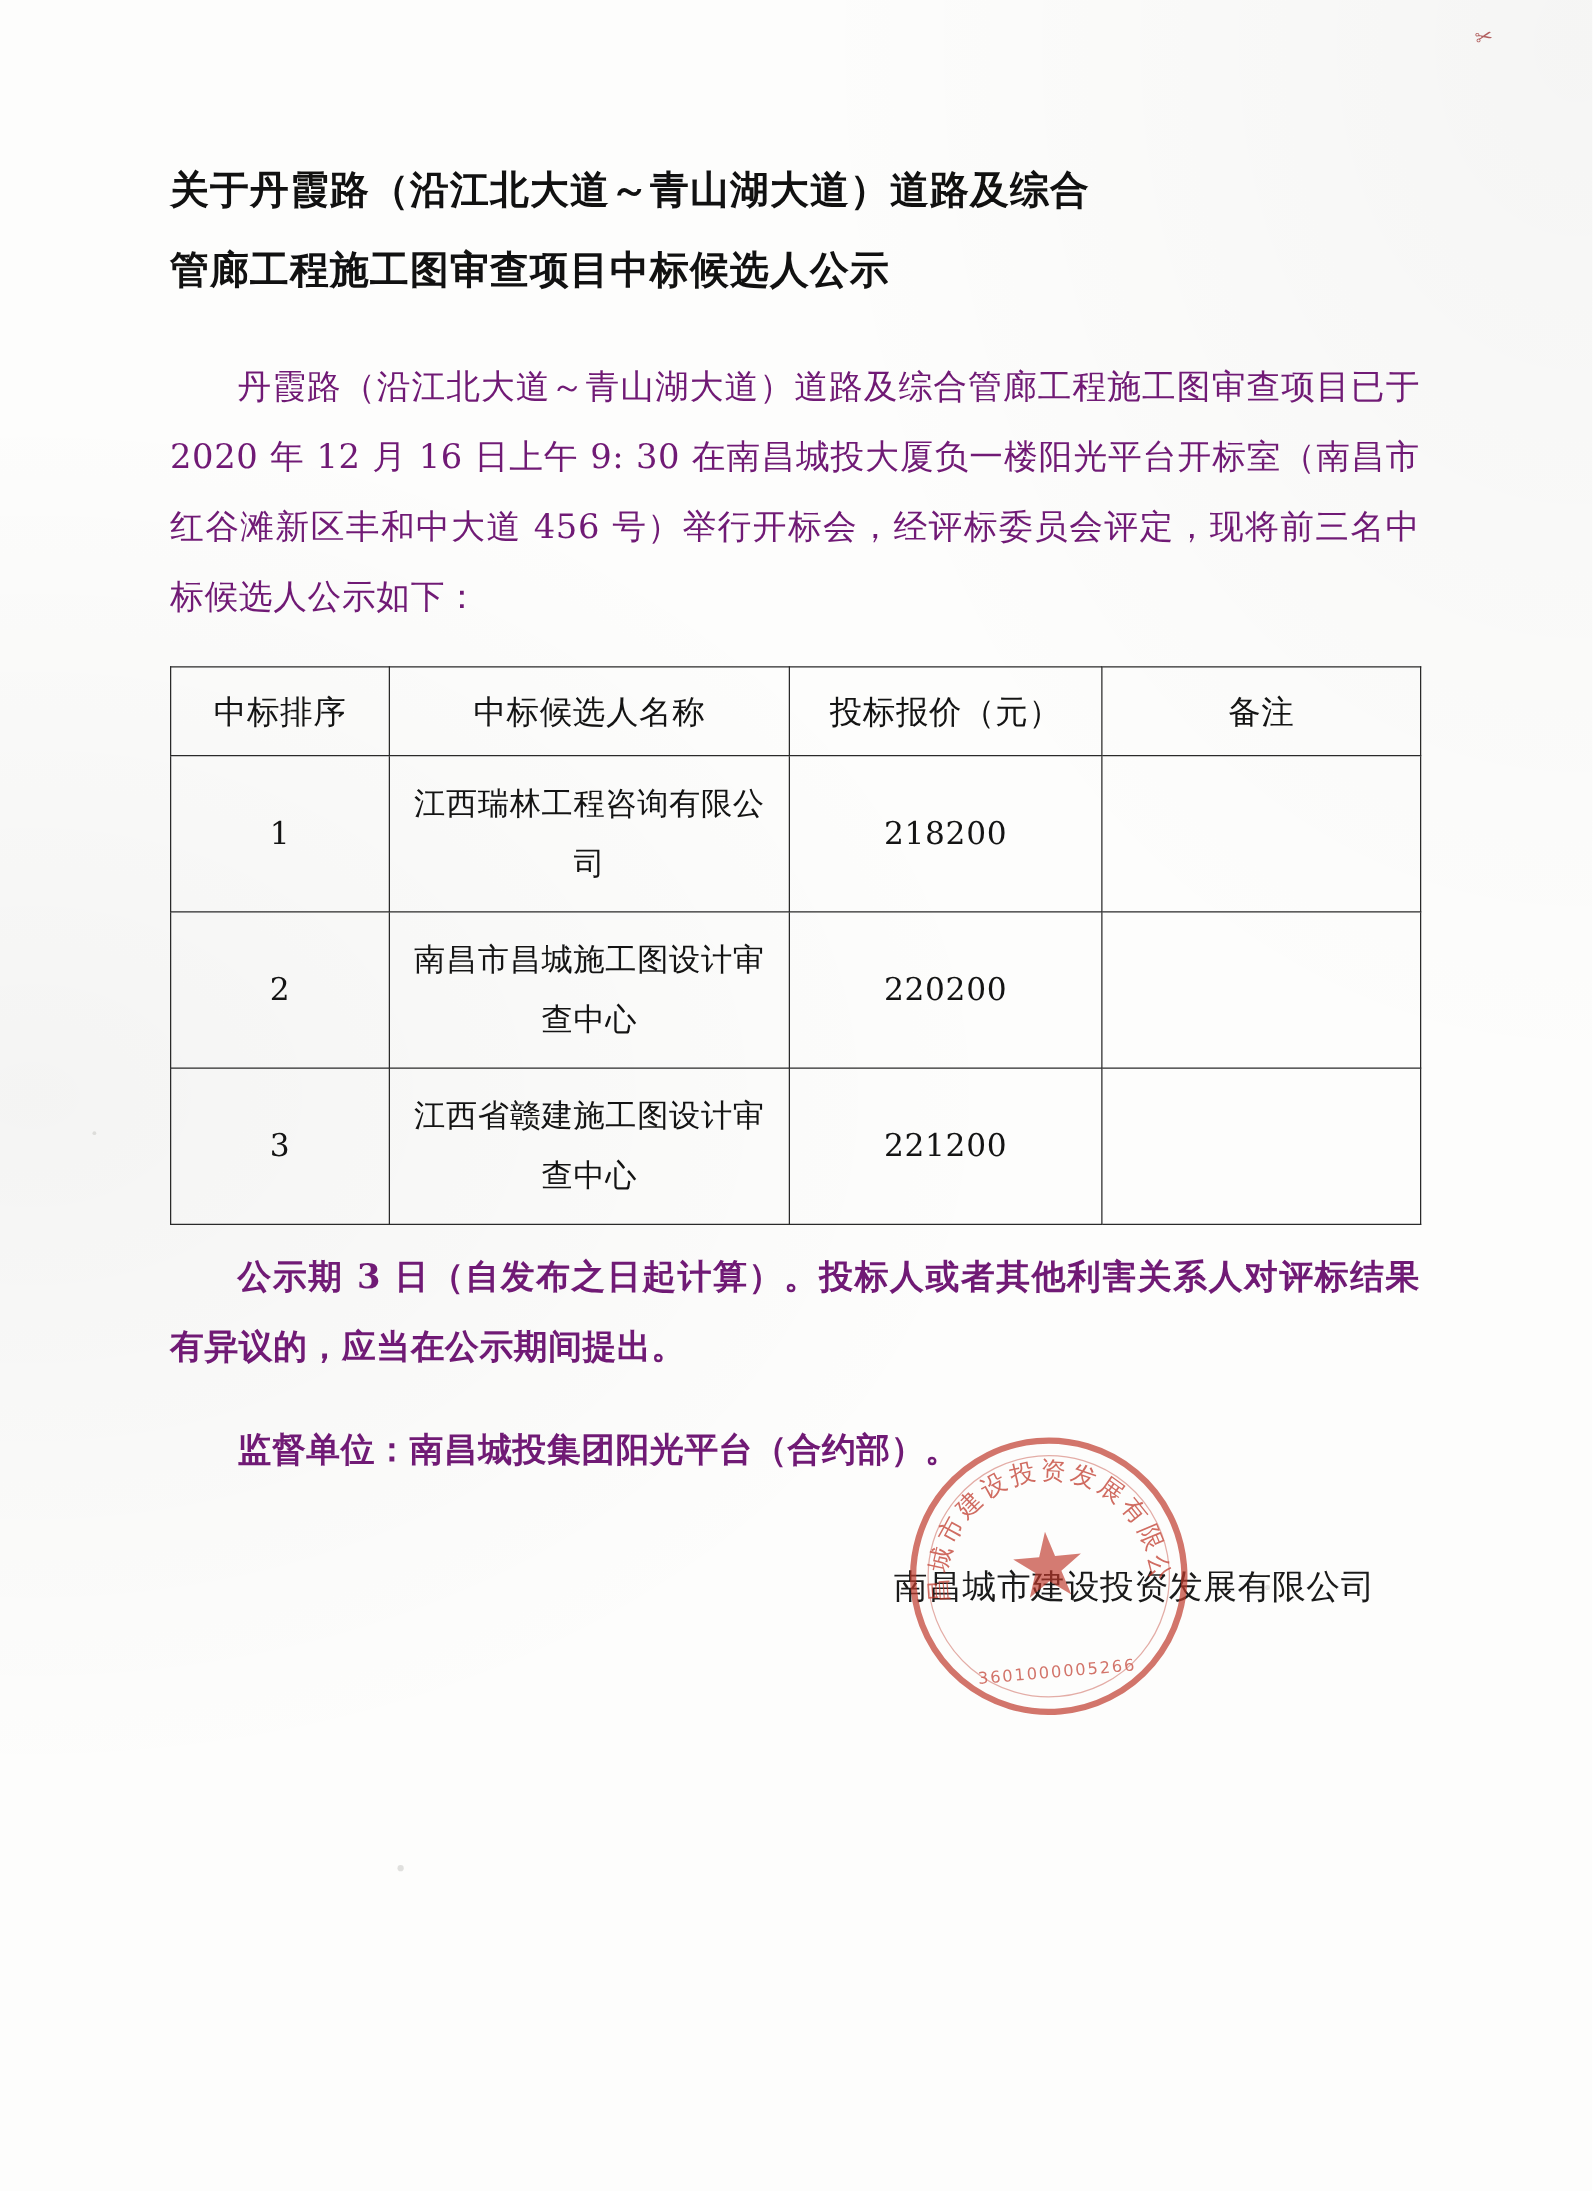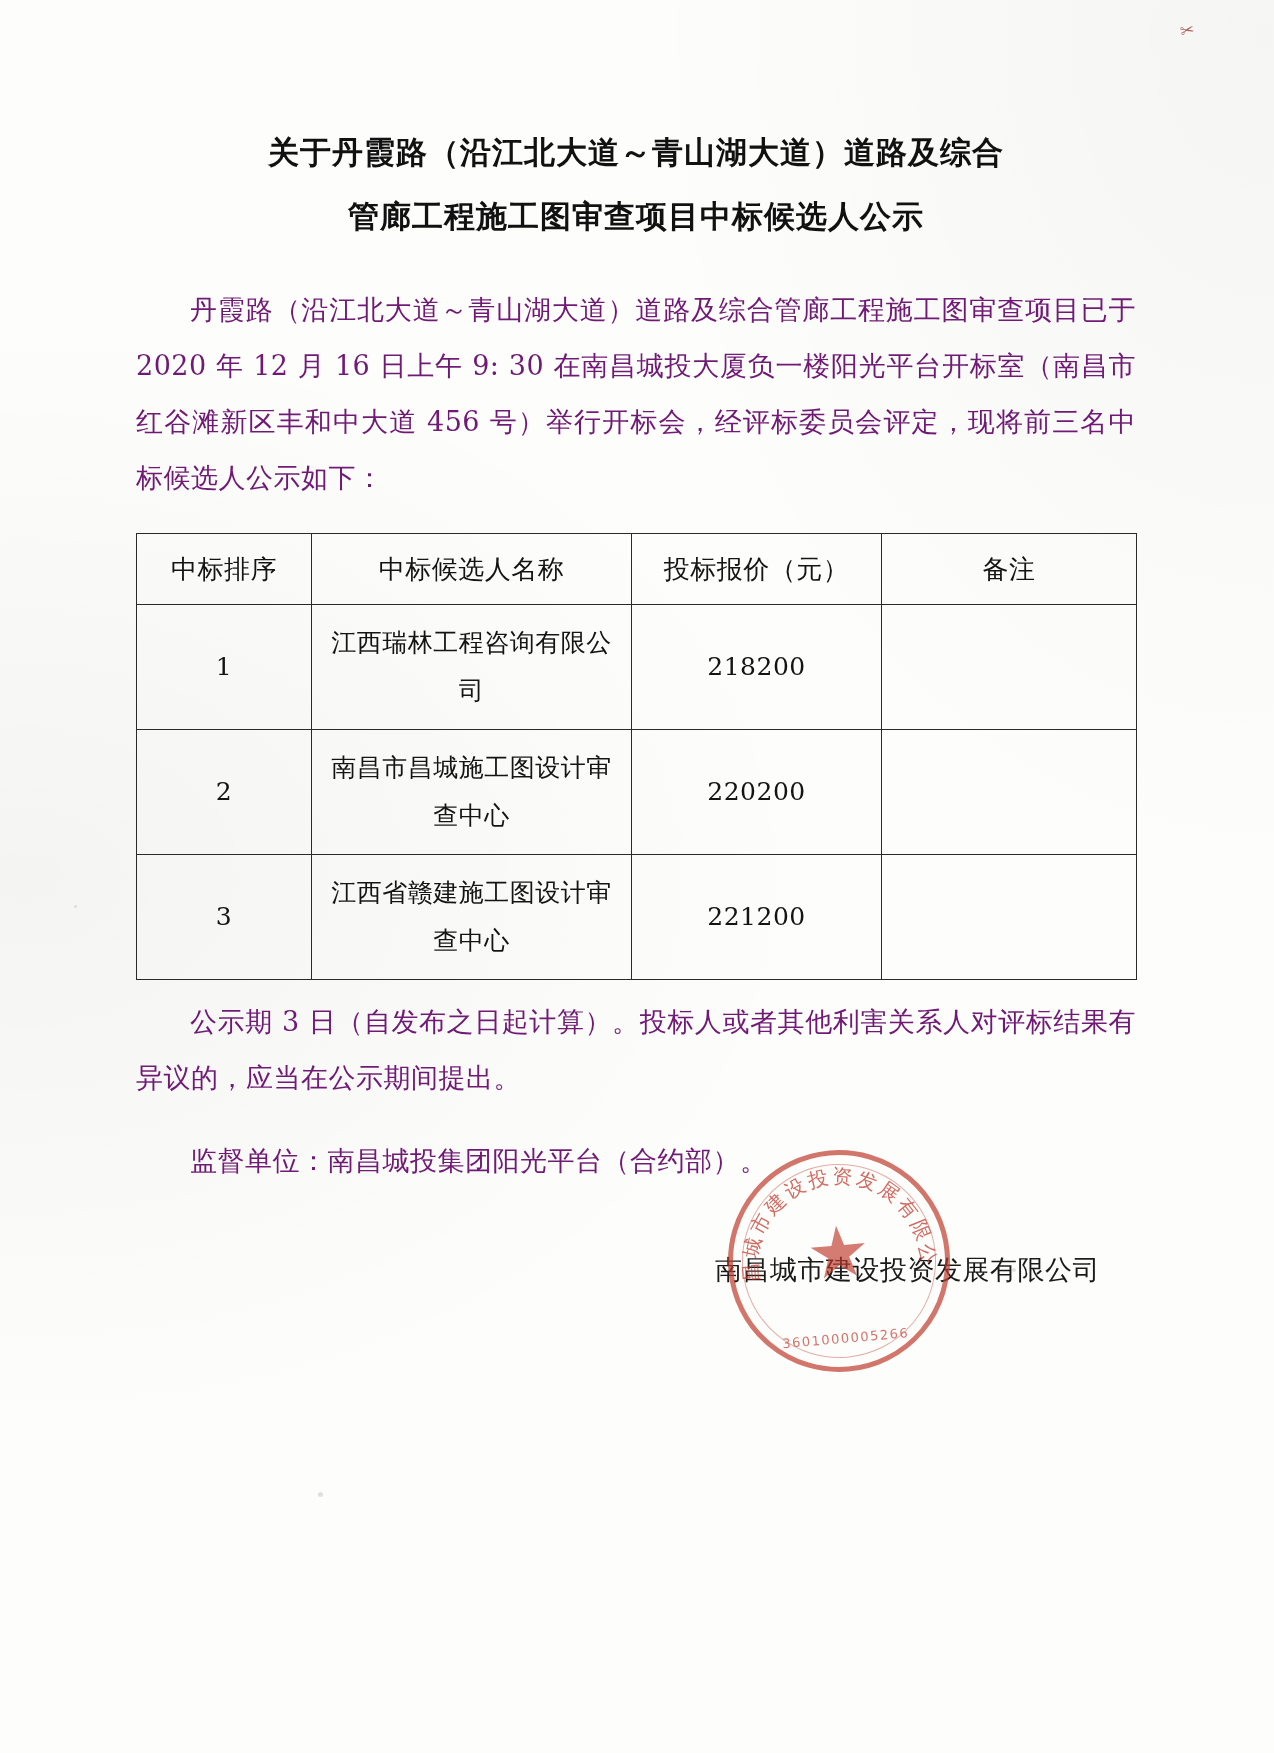--- a/index.html
+++ b/index.html
@@ -55,40 +55,40 @@
     top: 120px;
     width: 1000px;
   }
 
   h1.doc-title {
     margin: 0;
     font-size: 31px;
     font-weight: 700;
     line-height: 64px;
     letter-spacing: 1px;
-    text-align: center;
     color: #111;
   }
   h1.doc-title .line {
     display: block;
   }
 
   .body-text {
     font-size: 27px;
     line-height: 56px;
     letter-spacing: 0.5px;
     text-align: justify;
     color: #701a75;
   }
   .para {
     margin-top: 34px;
     text-indent: 2em;
   }
   .para.tight {
     margin-top: 14px;
+    font-weight: bold;
   }
 
   table.bidders {
     margin-top: 18px;
     border-collapse: collapse;
     width: 1000px;
     table-layout: fixed;
     font-size: 25px;
     color: #141414;
   }

